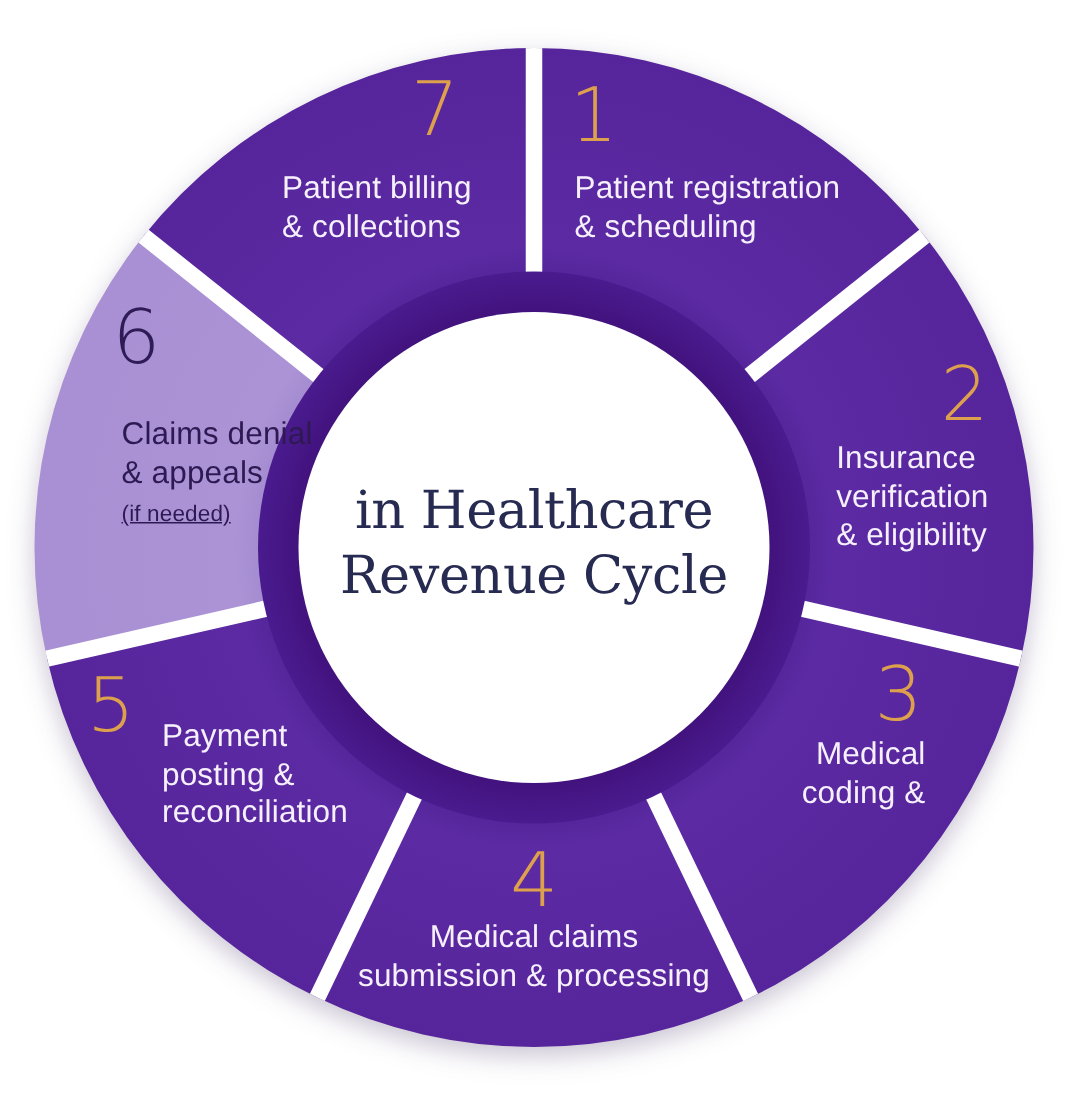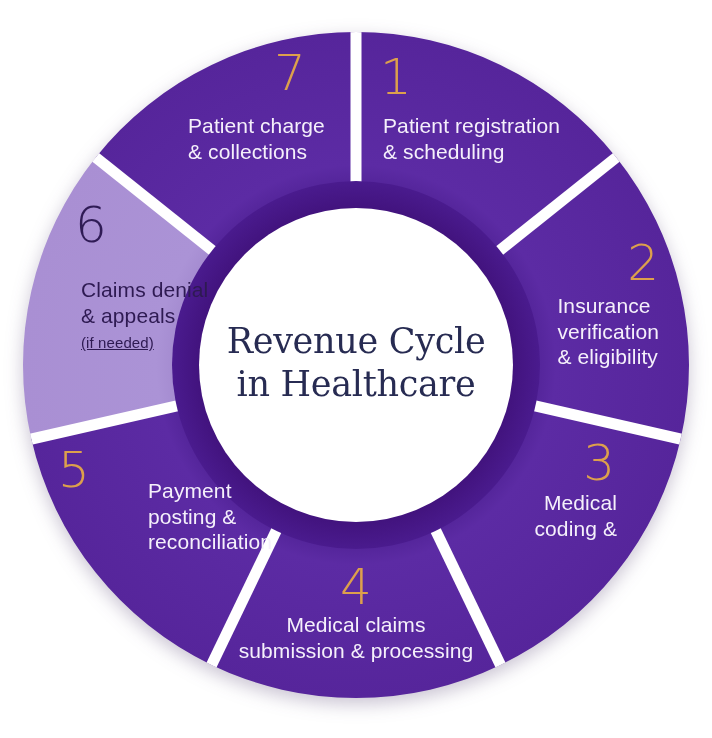--- a/index.html
+++ b/index.html
@@ -17,21 +17,21 @@
   .num-5{left:58px;top:445px;}
   .num-6{left:75px;top:200px;color:var(--number_highlight);}
   .num-7{left:274px;top:48px;}
 
   .lbl{position:absolute;font-size:21px;line-height:25.5px;letter-spacing:.1px;
        color:var(--label);}
   .lbl-1{left:383px;top:113px;}
   .lbl-2{right:53px;top:293px;text-align:left;}
   .lbl-3{right:95px;top:490px;text-align:right;}
   .lbl-4{left:181px;top:612px;width:350px;text-align:center;}
-  .lbl-5{left:108px;top:478px;margin-left:40px;}
+  .lbl-5{left:108px;top:478px;}
   .lbl-6{left:45px;top:277px;color:var(--label_highlight);margin-left:36px;}
   .lbl-7{left:188px;top:113px;}
   .note{font-size:15px;line-height:22px;margin-top:4px;text-decoration:underline;}
 
   .center-title{position:absolute;left:106px;top:320px;width:500px;text-align:center;
        font-family:"DejaVu Serif",serif;font-size:35px;line-height:43px;
        letter-spacing:-0.3px;color:var(--title);}
 </style>
 </head>
 <body>
@@ -112,22 +112,22 @@
 
   <div class="num num-6">6</div>
   <div class="lbl lbl-6">
     <div>Claims denial</div>
     <div>&amp; appeals</div>
     <div class="note">(if needed)</div>
   </div>
 
   <div class="num num-7">7</div>
   <div class="lbl lbl-7">
-    <div>Patient charge</div>
+    <div>Patient billing</div>
     <div>&amp; collections</div>
   </div>
 
   <div class="center-title">
+    <div>in Healthcare</div>
     <div>Revenue Cycle</div>
-    <div>in Healthcare</div>
   </div>
 
 </div>
 
 </body></html>

